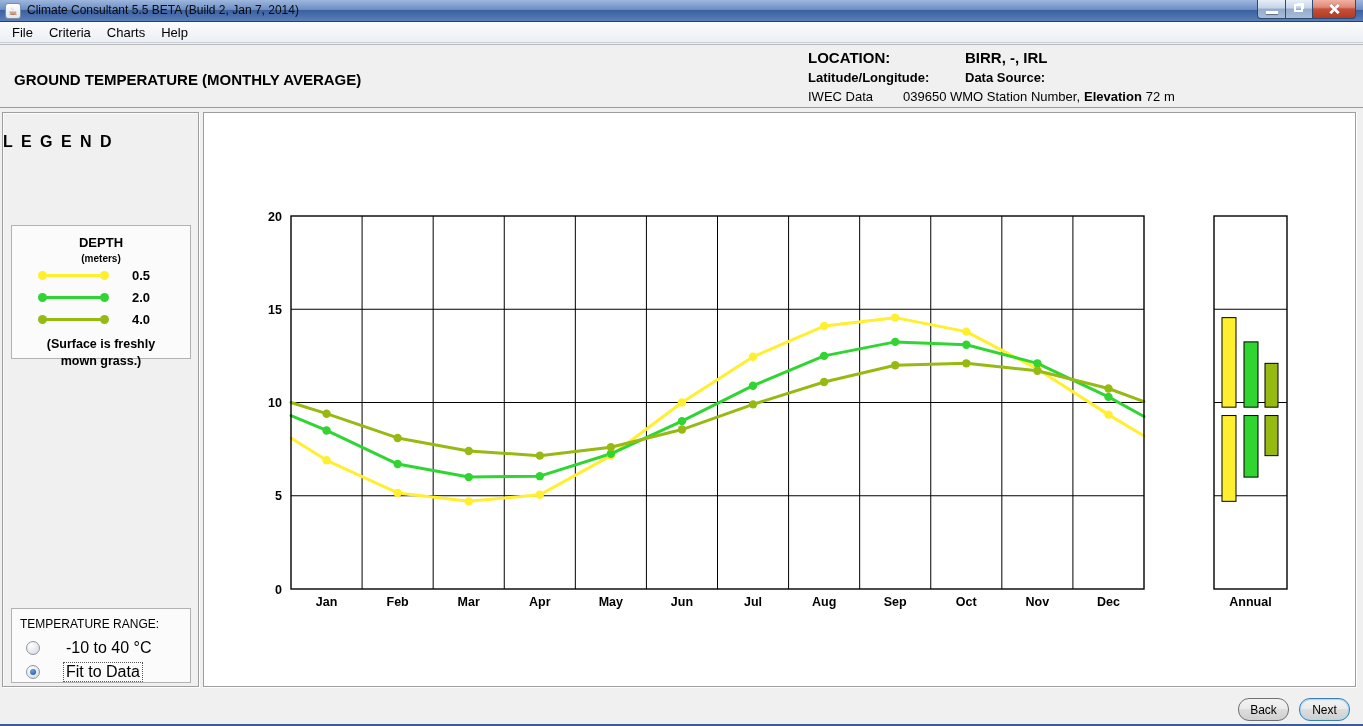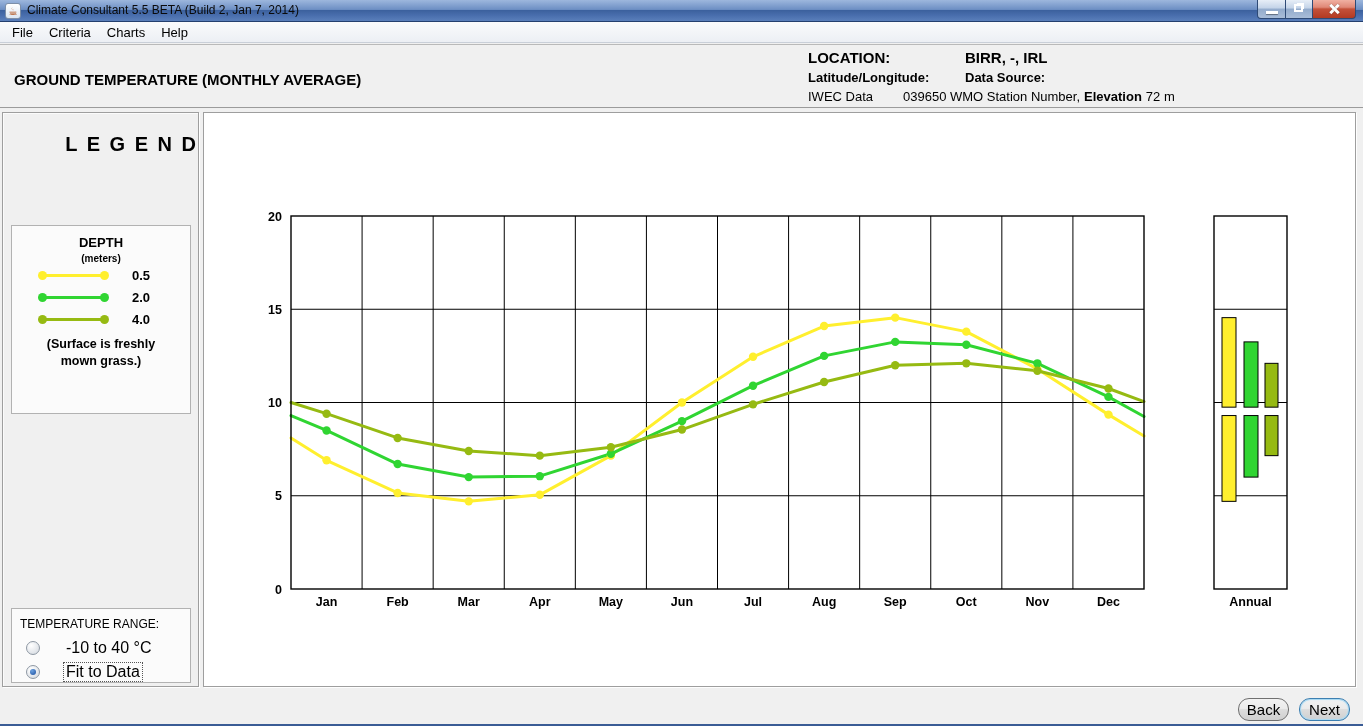--- a/index.html
+++ b/index.html
@@ -79,24 +79,24 @@
   .loc-value b { margin-left:4px; }
   .loc-value .after-b { margin-left:4px; }
   .loc-value .station { margin-left:30px; }
 
   
   .panel {
     position:absolute; border:1px solid #9e9e9e;
     box-shadow:1px 1px 0 rgba(255,255,255,.9), inset 1px 1px 0 rgba(255,255,255,.7);
   }
   .legend-panel { left:2px; top:112px; width:197px; height:575px; background:#f0f0f0; }
-  .legend-title { position:absolute; left:0; top:20px; width:100%; text-align:right;
-    font-size:20px; font-weight:bold; letter-spacing:2px; }
+  .legend-title { position:absolute; left:0; top:20px; width:100%; text-align:left;
+    font-size:16px; font-weight:bold; letter-spacing:2px; }
   .depth-box {
-    position:absolute; left:8px; top:112px; width:180px; height:189px;
+    position:absolute; left:8px; top:112px; width:180px; height:134px;
     background:#fbfbfb; border:1px solid #b2b2b2; text-align:center;
   }
   .depth-title { font-size:13px; font-weight:bold; margin-top:9px; }
   .depth-sub   { font-size:10px; font-weight:bold; margin-top:3px; }
   .leg-row { position:relative; height:21px; margin-top:1px; }
   .leg-line { position:absolute; left:30px; top:9px; width:62px; height:3px; border-radius:2px; }
   .leg-dot  { position:absolute; top:6px; width:9px; height:9px; border-radius:50%; }
   .leg-dot.d1 { left:26px; } .leg-dot.d2 { left:88px; }
   .leg-label { position:absolute; left:120px; top:3px; font-size:13px; font-weight:bold; }
   .depth-note { font-size:12.5px; font-weight:bold; line-height:17px; margin-top:6px; }
@@ -121,21 +121,21 @@
   .radio-label { font-size:16px; margin-left:24px; padding:0 2px; cursor:default; }
   .radio-label.focus { outline:1px dotted #555; }
 
   
   .chart-panel { left:203px; top:112px; width:1153px; height:575px; background:#ffffff; }
   .chart-panel svg { display:block; }
 
   
   .nav-btn {
     position:absolute; top:698px; width:51px; height:23px;
-    font-family:"Liberation Sans","DejaVu Sans",sans-serif; font-size:15px;
+    font-family:"Liberation Sans","DejaVu Sans",sans-serif; font-size:12px;
     border:1px solid #707070; border-radius:11px;
     background:linear-gradient(to bottom,#f2f2f2 0%,#ebebeb 45%,#dddddd 50%,#cfcfcf 100%);
     cursor:pointer;
   }
   .nav-btn.back { left:1238px; }
   .nav-btn.next {
     left:1299px;
     border:1px solid #3c7fb1;
     box-shadow:inset 0 0 0 1px #a9d9f2, inset 0 0 3px #bfe3f5;
   }

